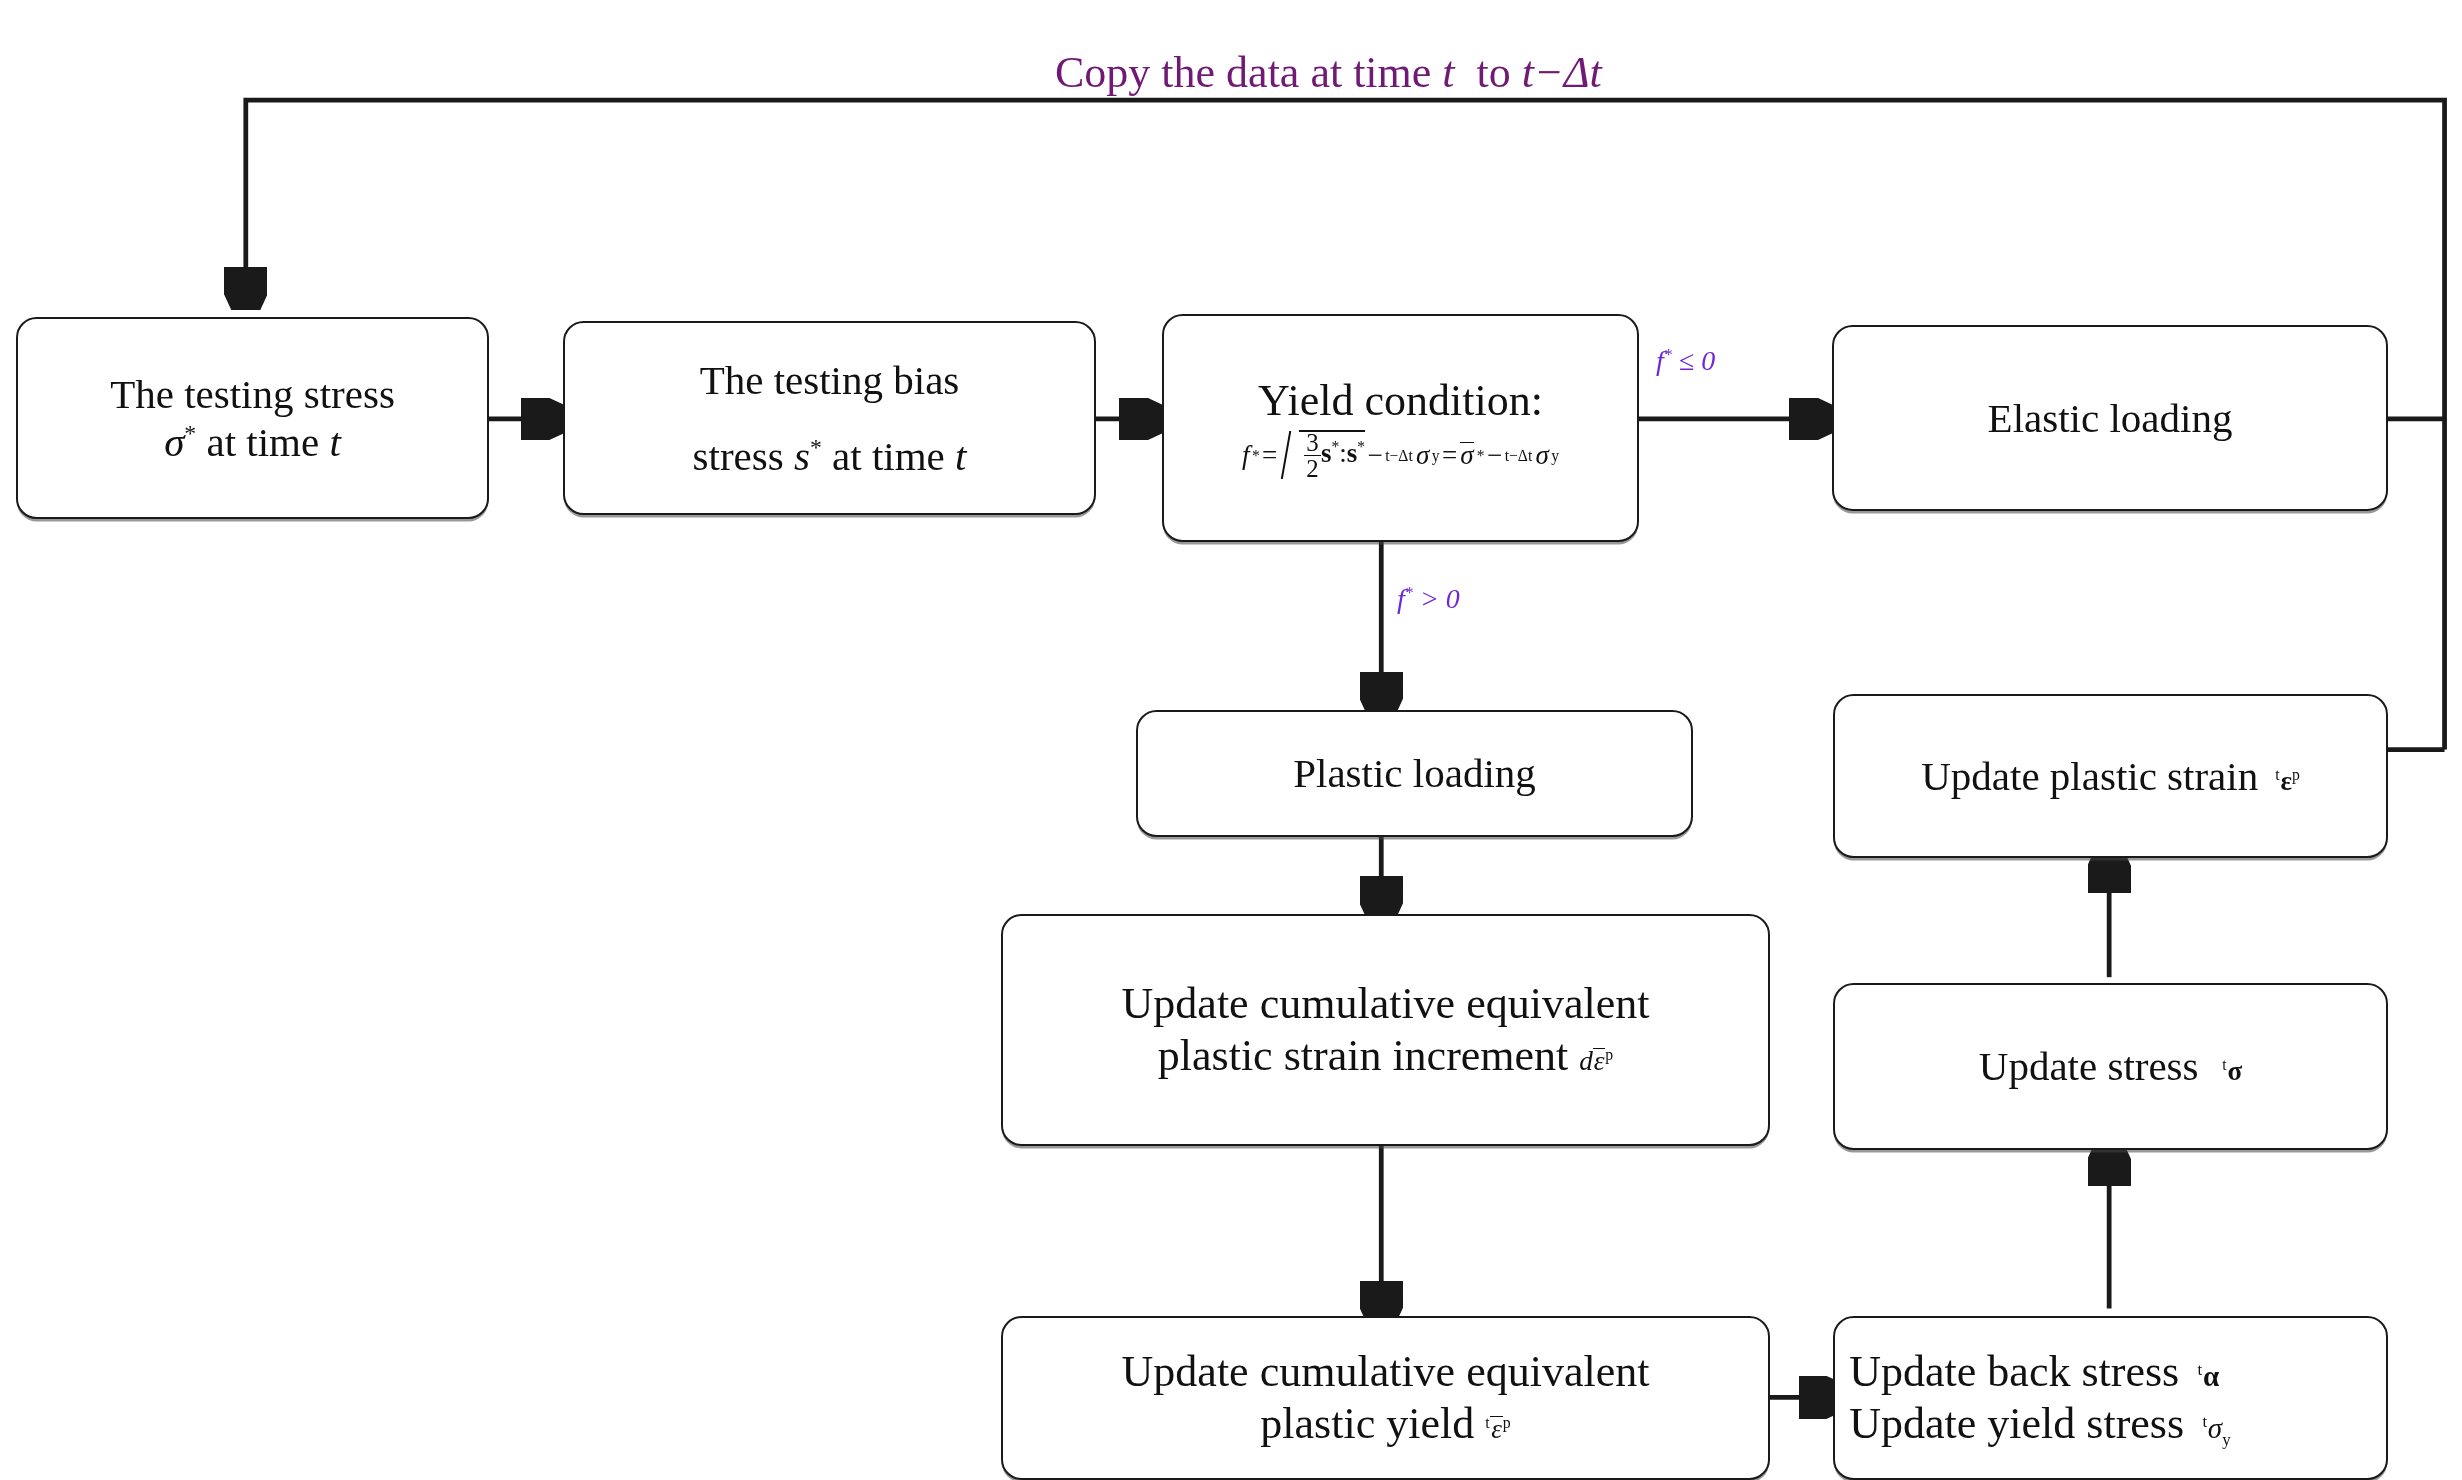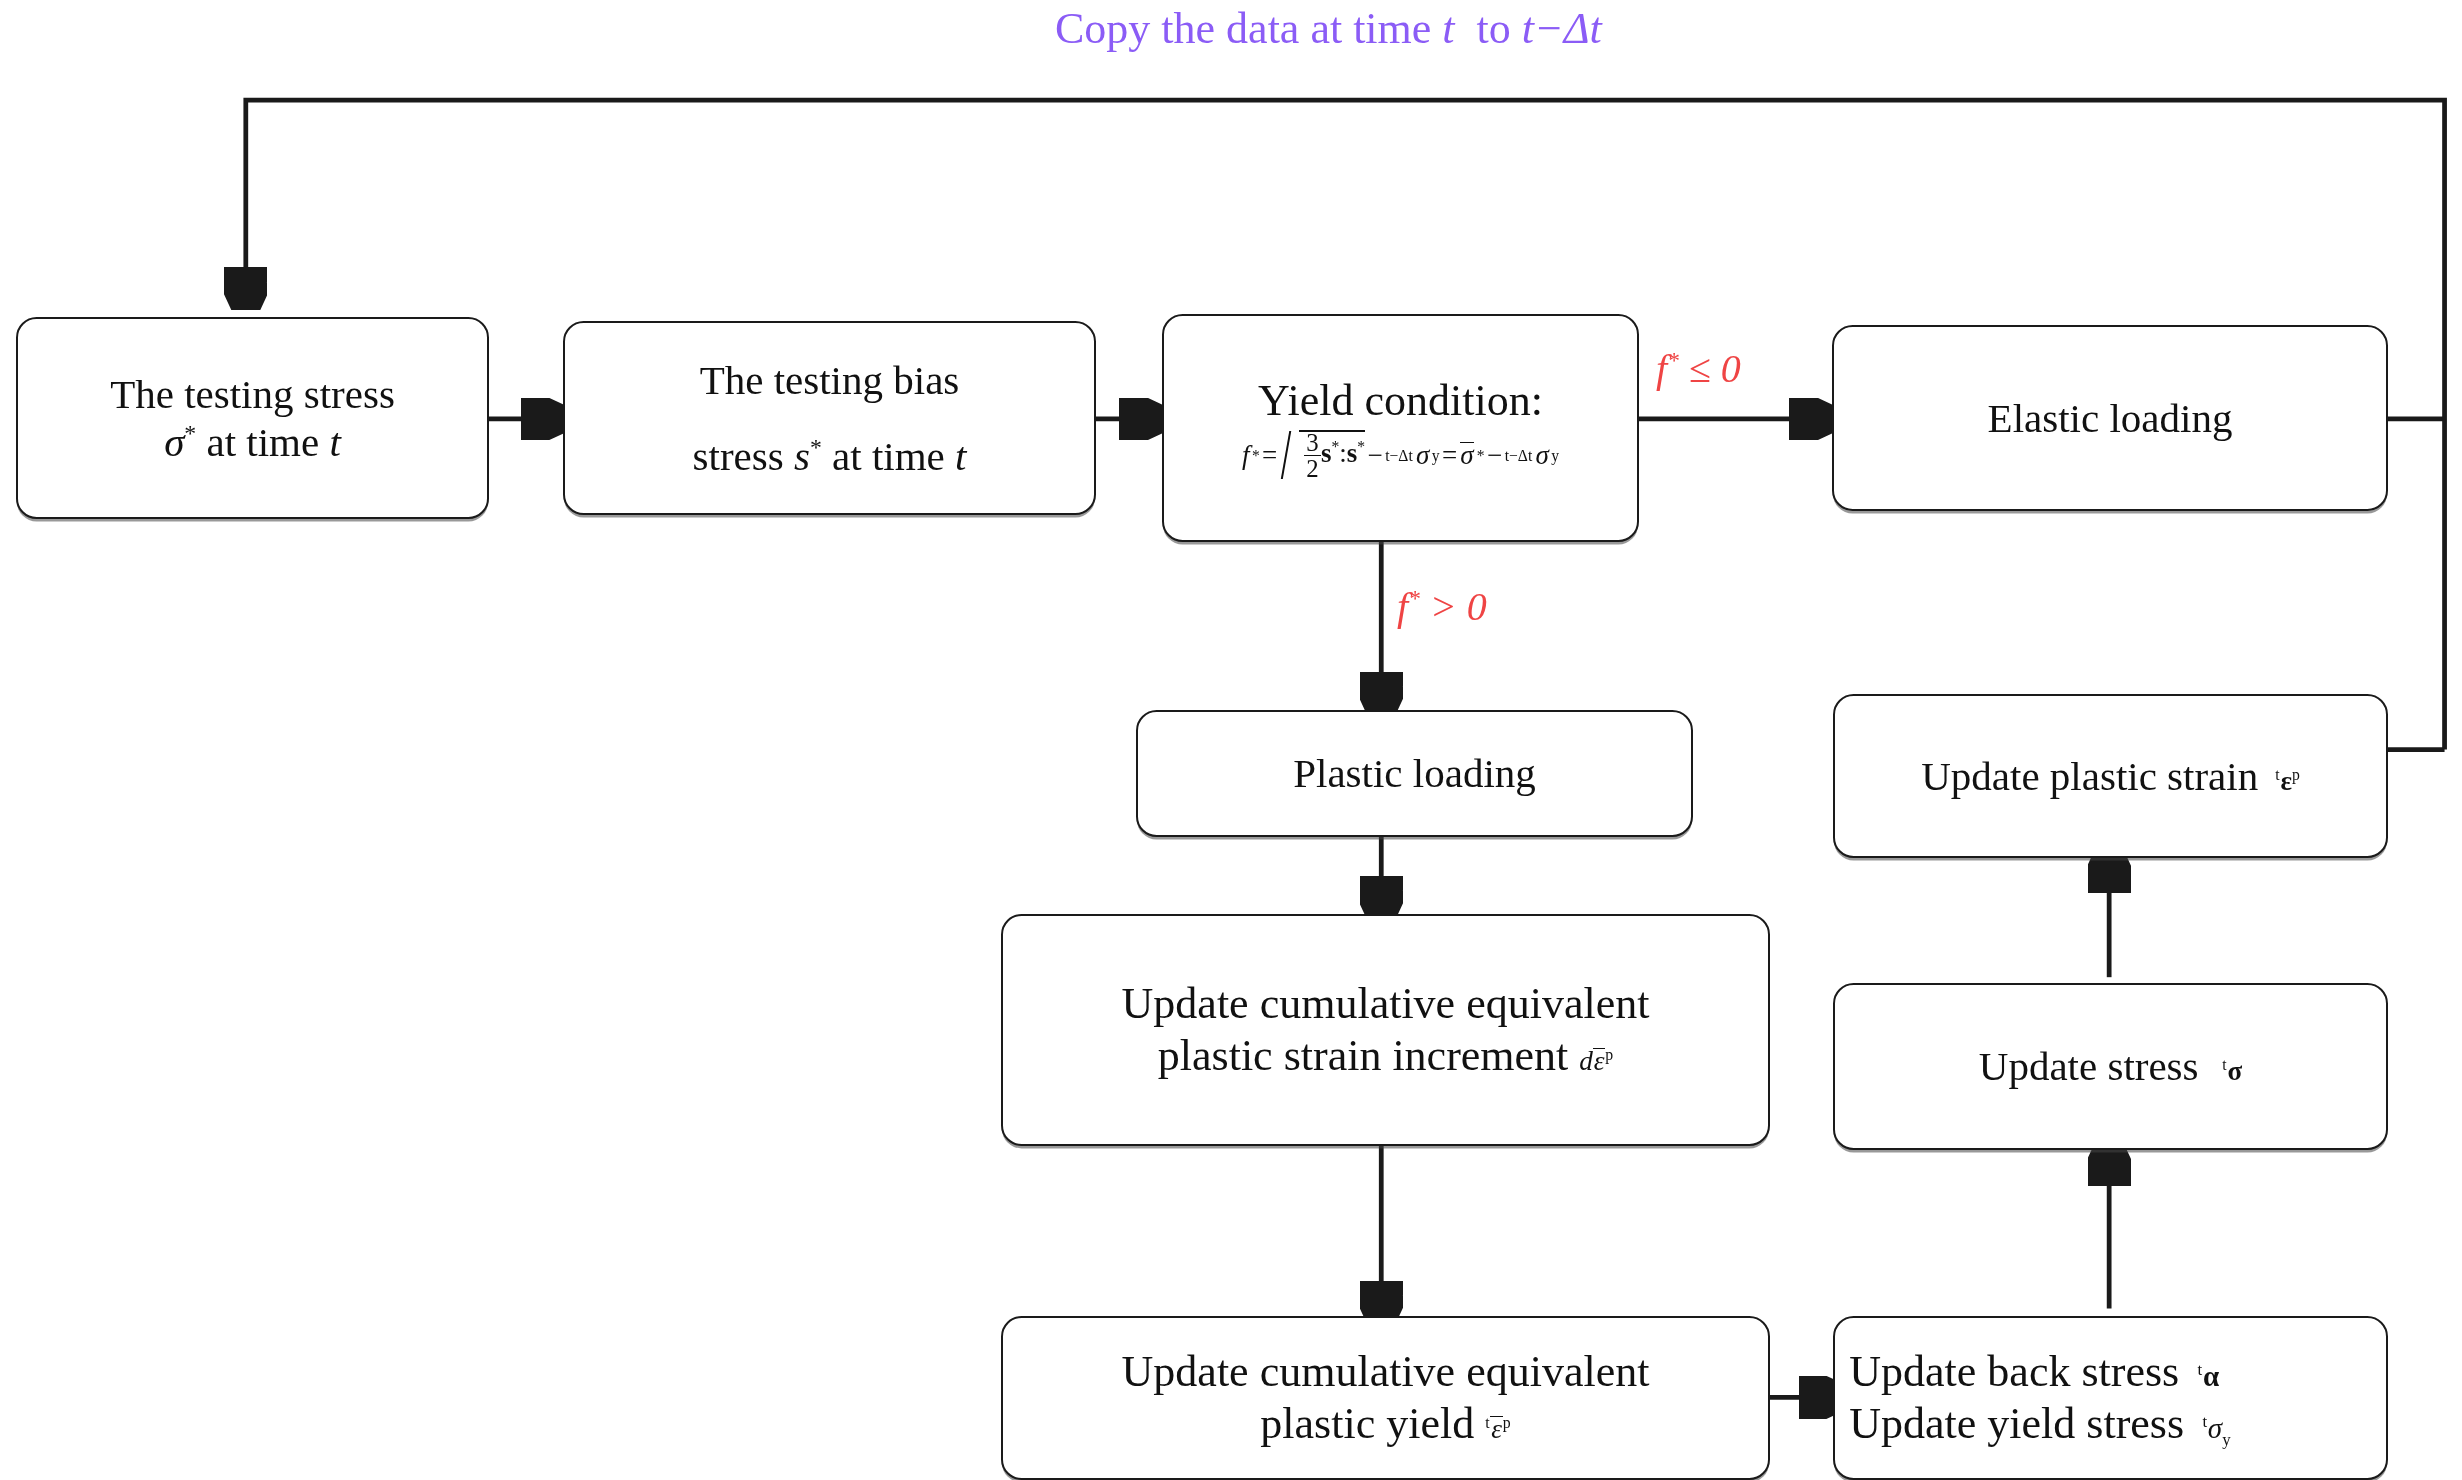--- a/index.html
+++ b/index.html
@@ -34,30 +34,31 @@
   .sup{font-size:.58em;vertical-align:super;line-height:0;}
   .sub{font-size:.58em;vertical-align:sub;line-height:0;}
   .presup{font-size:.58em;vertical-align:super;line-height:0;margin-right:0.8px;}
   .ovbar{border-top:1.6px solid #111;display:inline-block;line-height:.95;padding:0 0.8px;}
 
   
   .caption{
     position:absolute;
     font-size:44px;
     white-space:nowrap;
-    color:#8b5cf6;
+    color:#701a75;
+    margin-top:44px;
   }
 
   
   .elabel{
     position:absolute;
-    font-size:40px;
+    font-size:28px;
     font-style:italic;
     white-space:nowrap;
-    color:#ef4444;
+    color:#6d28d9;
   }
 
   
   #wires{position:absolute;left:0;top:0;width:2462px;height:1481px;pointer-events:none;}
   #wires path,#wires line{stroke:#1a1a1a;stroke-width:6;fill:none;}
 
   
   .radical{display:inline-block;position:relative;padding-left:24px;}
   .radical:before{
     content:"";

